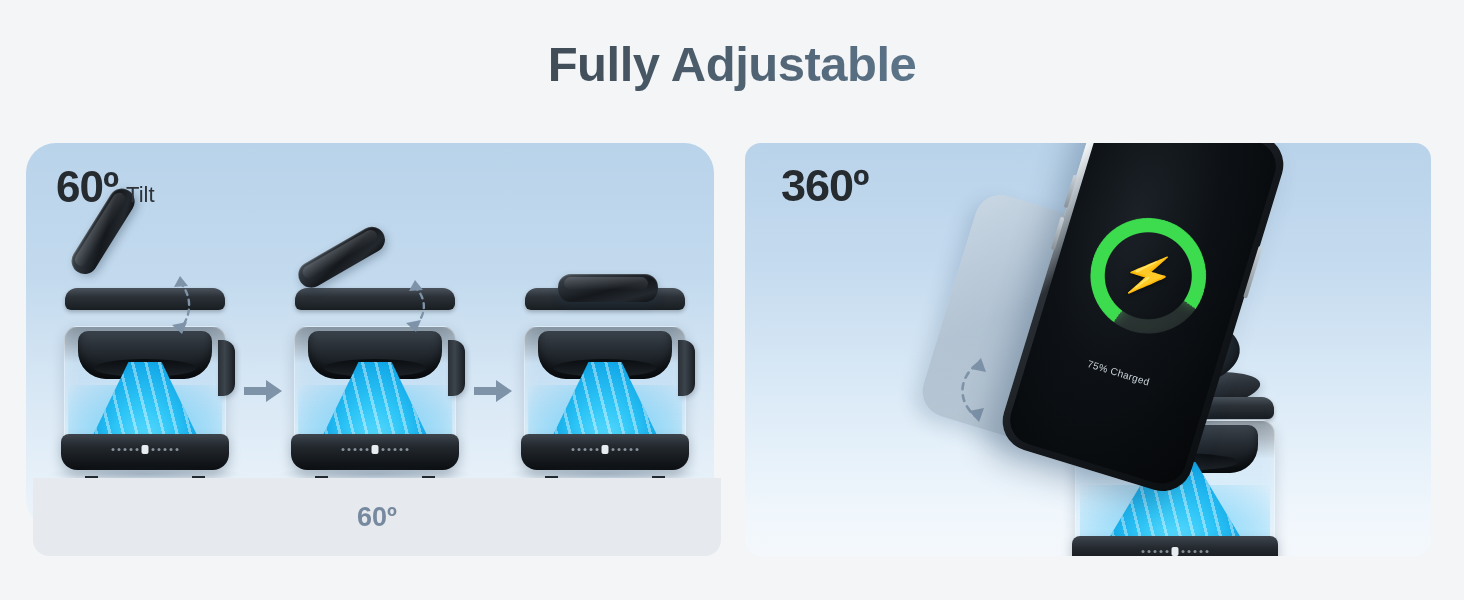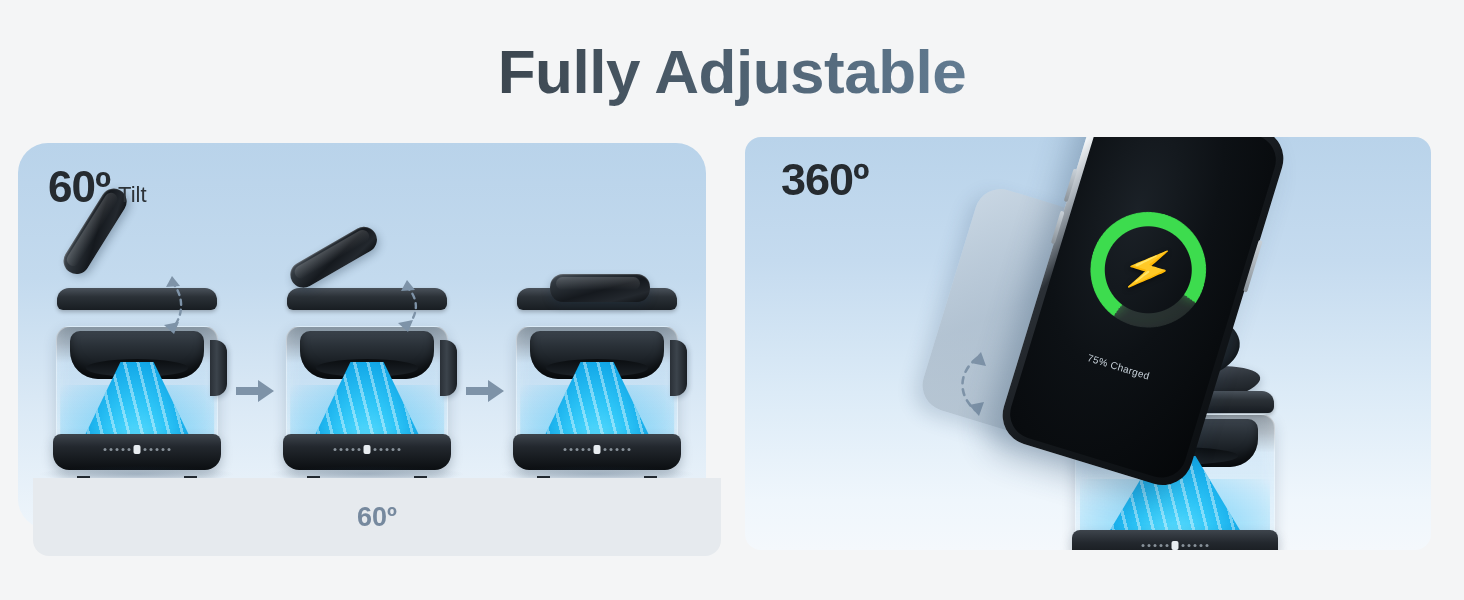--- a/index.html
+++ b/index.html
@@ -8,35 +8,35 @@
     background:#f4f5f6;
     font-family:"Liberation Sans", sans-serif;
     overflow:hidden;
     position:relative;
   }
 
   
   .title {
     position:absolute; top:36px; left:0; width:100%;
     text-align:center;
-    font-size:62px; font-weight:bold; letter-spacing:-0.5px;
+    font-size:49px; font-weight:bold; letter-spacing:-0.5px;
     background:linear-gradient(100deg,#23272b 0%,#2e3338 22%,#45535f 42%,#5c7489 62%,#7e9cb6 82%,#93aec5 100%);
     -webkit-background-clip:text; background-clip:text;
     -webkit-text-fill-color:transparent; color:transparent;
   }
 
   
   .panel {
     position:absolute;
     border-radius:16px;
     overflow:hidden;
   }
-  #panel-left  { left:18px;  top:143px; width:688px; height:386px;
+  #panel-left  { left:26px;  top:143px; width:688px; height:386px;
                  background:linear-gradient(180deg,#b9d3ea 0%,#c3daee 35%,#dceaf6 70%,#eef5fb 100%);border-radius:30px; }
-  #panel-right { left:745px; top:137px; width:686px; height:413px;
+  #panel-right { left:745px; top:143px; width:686px; height:413px;
                  background:linear-gradient(180deg,#b9d3ea 0%,#c5dbef 30%,#dcebf7 62%,#eff6fc 88%,#f4f8fc 100%); }
 
   
   .heading { position:absolute; z-index:6; }
   #heading-left  { left:30px; top:22px; }
   #heading-right { left:36px; top:20px; }
   .big-deg {
     font-size:44px; font-weight:bold; color:#262b30; letter-spacing:-1px; line-height:1;
     display:inline-block; vertical-align:baseline;
   }

